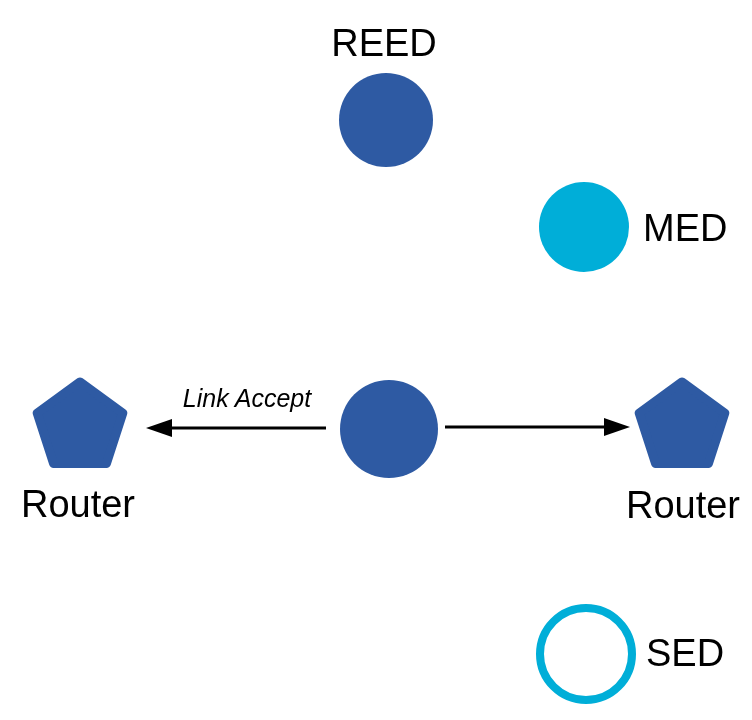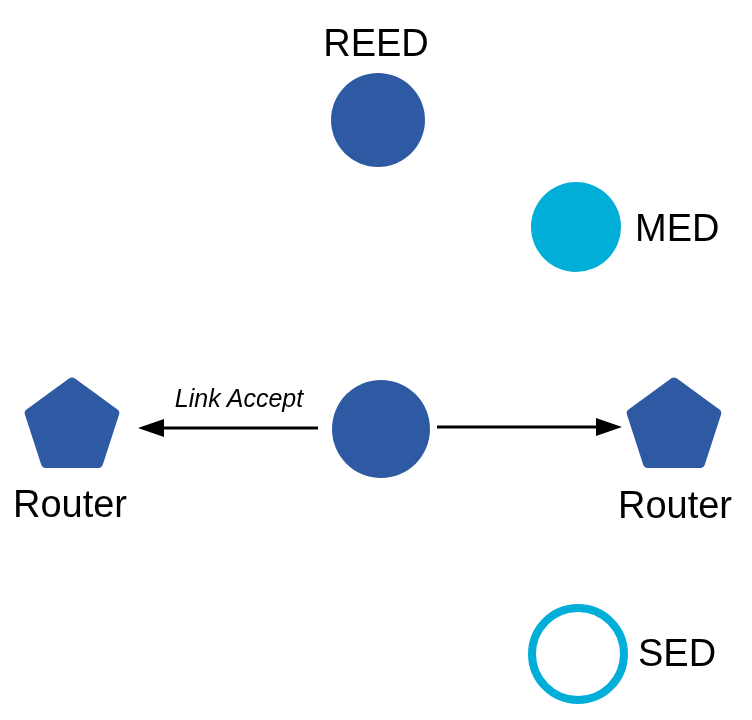--- a/index.html
+++ b/index.html
@@ -9,20 +9,21 @@
     width: 752px;
     height: 720px;
     overflow: hidden;
     font-family: "Liberation Sans", sans-serif;
   }
   .canvas {
     position: relative;
     width: 712px;
     height: 720px;
     background: var(--background, #ffffff);
+    margin-left: 8px;
   }
   svg text {
     font-family: "Liberation Sans", sans-serif;
     fill: var(--label-text, #000000);
   }
   .node-label {
     font-size: 38px;
     font-weight: 400;
   }
   .edge-label {

